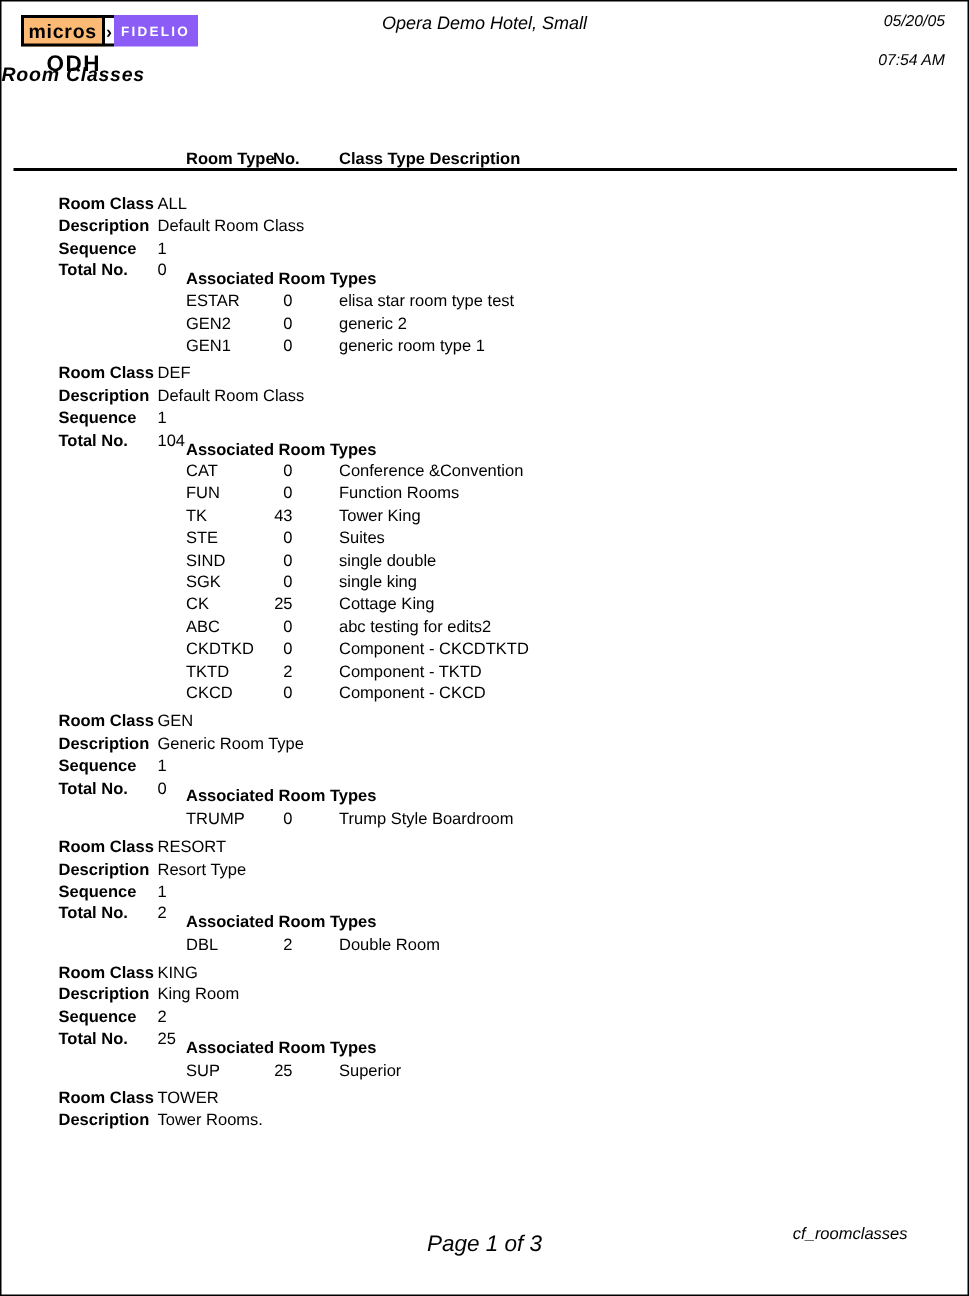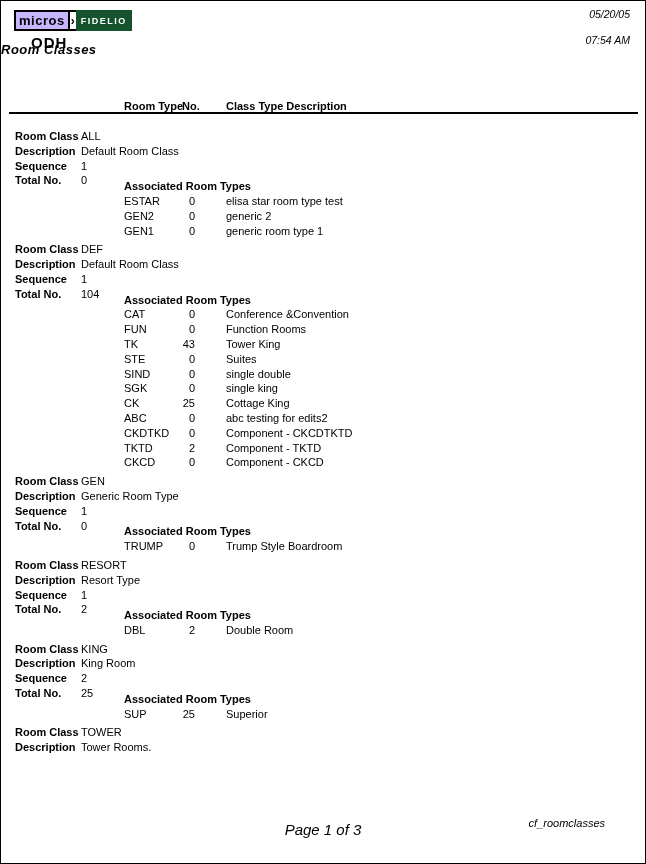--- a/index.html
+++ b/index.html
@@ -3,42 +3,42 @@
 <meta charset="utf-8">
 <style>
   html,body{margin:0;padding:0;background:#fff;}
   .page{
     position:relative;width:646px;height:864px;box-sizing:border-box;
     border:1px solid #000;background:#fff;color:#000;
     font-family:"Liberation Sans",sans-serif;font-size:11px;overflow:hidden;
   }
   
   .logo{position:absolute;left:13px;top:9px;display:flex;align-items:stretch;height:21px;box-sizing:border-box;}
-  .logo-micros{display:flex;align-items:center;border:2px solid #000;background:#c4b5fd;color:#000;
+  .logo-micros{display:flex;align-items:center;border:2px solid #000;background:#fdba74;color:#000;
     font-weight:bold;font-size:13px;padding:0 3px;letter-spacing:.5px;}
   .logo-arrow{display:flex;align-items:center;background:#fff;color:#000;font-weight:bold;font-size:12px;
     padding:0 1px;border-top:2px solid #000;border-bottom:2px solid #000;}
-  .logo-fidelio{display:flex;align-items:center;background:#14532d;color:#fff;font-weight:bold;
+  .logo-fidelio{display:flex;align-items:center;background:#8b5cf6;color:#fff;font-weight:bold;
     font-size:9px;letter-spacing:1.5px;padding:0 5px;}
   .odh{position:absolute;left:30px;top:33px;font-weight:bold;font-size:15px;letter-spacing:1px;}
   .hotel-name{position:absolute;top:7px;left:0;right:0;text-align:center;font-style:italic;font-size:12px;}
   .report-title{position:absolute;top:41px;left:0;right:0;text-align:left;font-style:italic;
     font-weight:bold;font-size:13px;letter-spacing:.5px;}
   .hdr-date{position:absolute;top:7px;right:15px;font-style:italic;font-size:10.5px;}
   .hdr-time{position:absolute;top:33px;right:15px;font-style:italic;font-size:10.5px;}
   
   .col-hdr{position:absolute;top:99px;font-weight:bold;}
   .col-room-type{left:123px;}
   .col-no{left:181px;}
   .col-desc{left:225px;}
   .rule{position:absolute;top:111px;left:8px;right:7px;border-top:2px solid #000;height:0;}
   
   .content{position:absolute;top:124px;left:0;right:0;}
   .section{margin-top:4px;}
-  .label-row{display:flex;height:14.8px;line-height:14.8px;}
+  .label-row{display:flex;height:14.8px;line-height:14.8px;padding-left:24px;}
   .lbl{margin-left:14px;width:66px;font-weight:bold;flex:none;}
   .val{flex:none;}
   .assoc{margin-left:123px;margin-top:-9px;}
   .assoc-title{font-weight:bold;height:14.8px;line-height:14.8px;}
   .assoc-row{display:flex;height:14.8px;line-height:14.8px;}
   .a-code{width:57px;flex:none;}
   .a-no{width:14px;text-align:right;flex:none;}
   .a-desc{margin-left:31px;flex:none;}
   
   .page-num{position:absolute;top:820px;left:0;right:0;text-align:center;font-style:italic;font-size:15px;}
@@ -48,20 +48,21 @@
 <body>
 
 <div class="page">
 
   <div class="logo">
     <span class="logo-micros">micros</span>
     <span class="logo-arrow">›</span>
     <span class="logo-fidelio">FIDELIO</span>
   </div>
   <div class="odh">ODH</div>
+  <div class="hotel-name">Opera Demo Hotel, Small</div>
   <div class="report-title">Room Classes</div>
   <div class="hdr-date">05/20/05</div>
   <div class="hdr-time">07:54 AM</div>
 
   <div class="col-hdr col-room-type">Room Type</div>
   <div class="col-hdr col-no">No.</div>
   <div class="col-hdr col-desc">Class Type Description</div>
   <div class="rule"></div>
 
   <div class="content">

